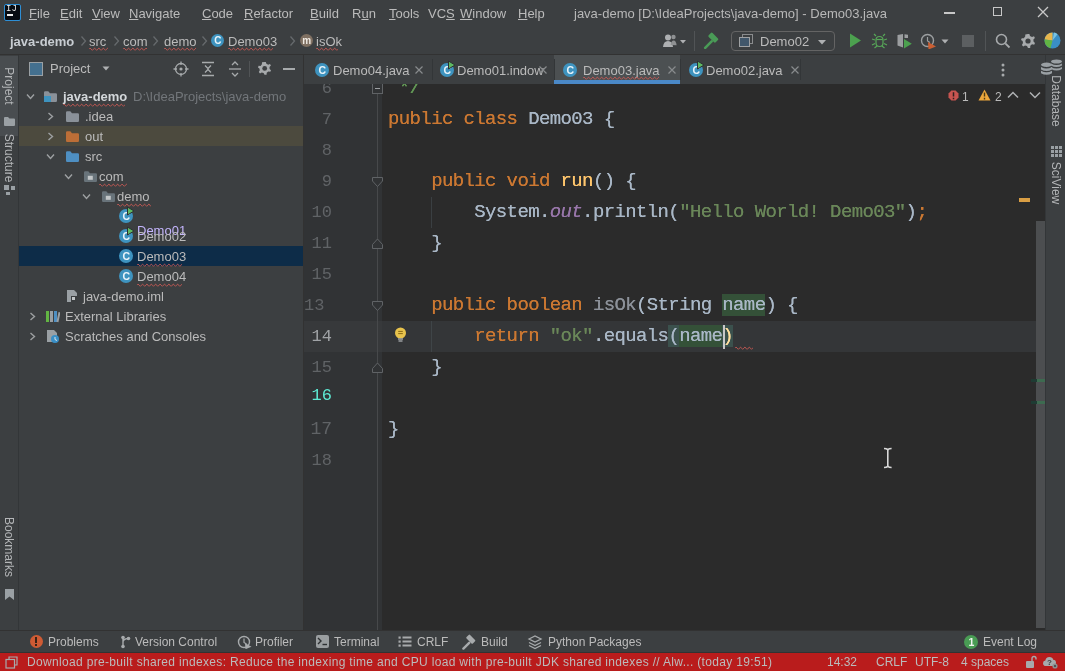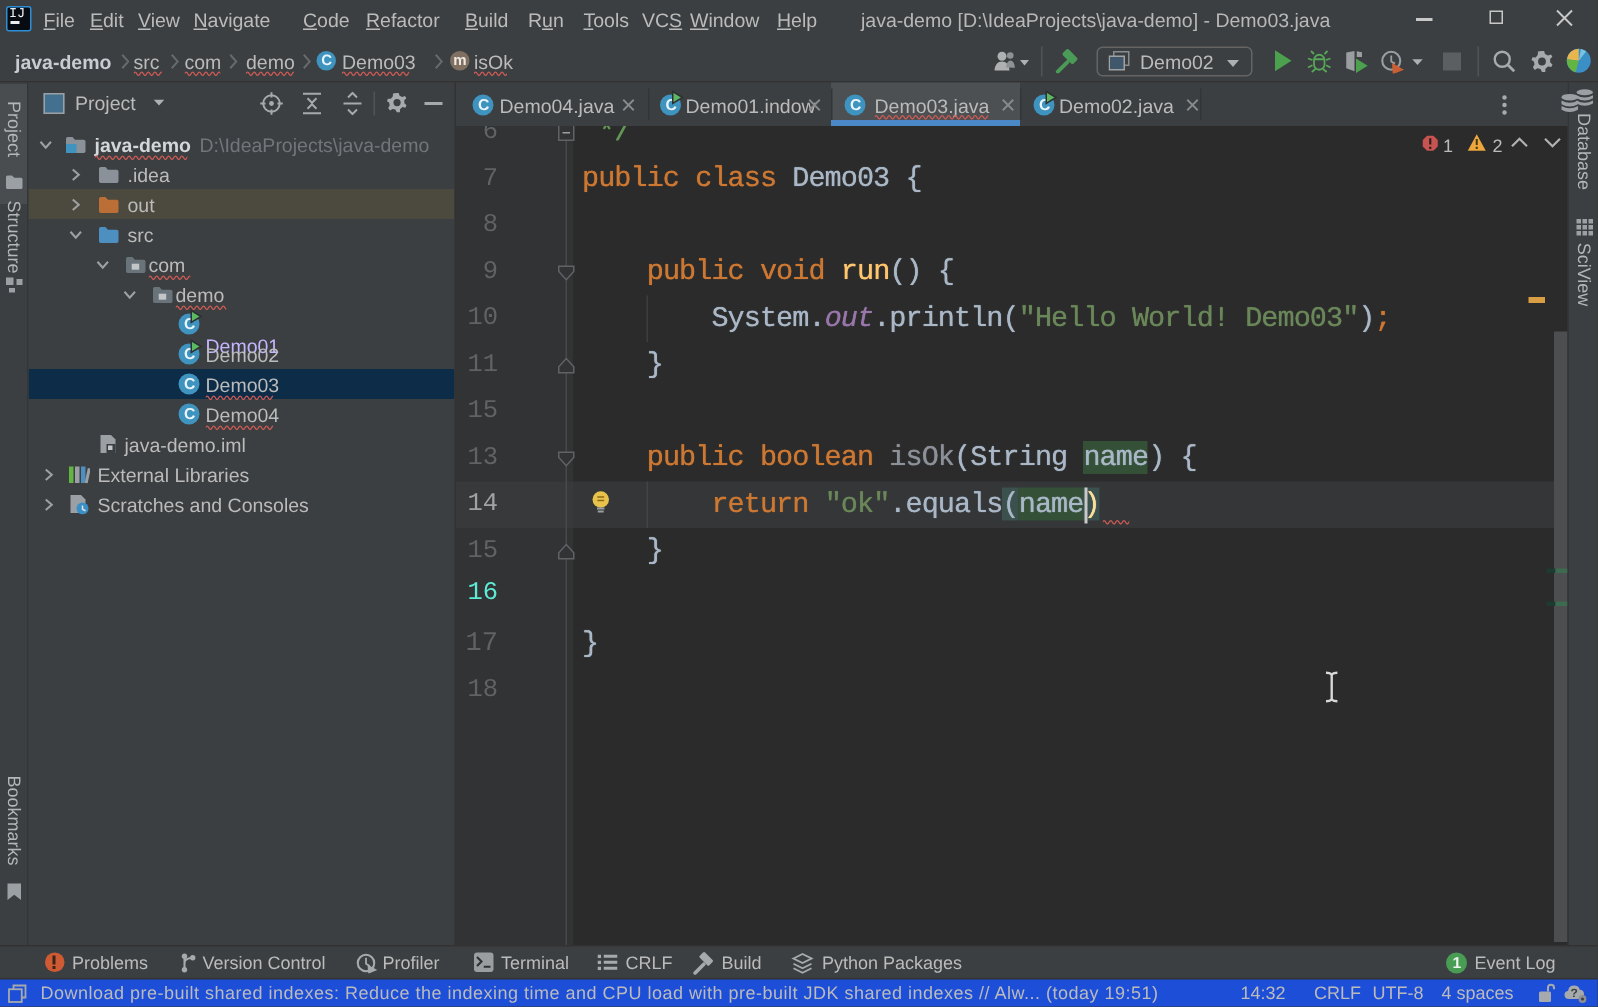--- a/index.html
+++ b/index.html
@@ -414,21 +414,21 @@
     <div class="abs" style="left:0;top:237px;width:78px;height:31px;background:#37393b"></div>
     <div class="abs" style="left:78px;top:237px;width:663px;height:31px;background:#343638"></div>
     <div class="abs" style="left:73px;top:0;width:1px;height:546px;background:#47494b"></div>
     <div class="abs mono" style="left:0;top:-11px;width:28px;height:31px;line-height:31px;font-size:17px;color:#606366;text-align:right">6</div>
     <div class="abs mono" style="left:0;top:20px;width:28px;height:31px;line-height:31px;font-size:17px;color:#606366;text-align:right">7</div>
     <div class="abs mono" style="left:0;top:51px;width:28px;height:31px;line-height:31px;font-size:17px;color:#606366;text-align:right">8</div>
     <div class="abs mono" style="left:0;top:82px;width:28px;height:31px;line-height:31px;font-size:17px;color:#606366;text-align:right">9</div>
     <div class="abs mono" style="left:0;top:113px;width:28px;height:31px;line-height:31px;font-size:17px;color:#606366;text-align:right">10</div>
     <div class="abs mono" style="left:0;top:144px;width:28px;height:31px;line-height:31px;font-size:17px;color:#606366;text-align:right">11</div>
     <div class="abs mono" style="left:0;top:175px;width:28px;height:31px;line-height:31px;font-size:17px;color:#606366;text-align:right">15</div>
-    <div class="abs mono" style="left:0;top:206px;width:28px;height:31px;line-height:31px;font-size:17px;color:#606366;text-align:right">13</div>
+    <div class="abs mono" style="left:0;top:206px;width:28px;height:31px;line-height:31px;font-size:17px;color:#606366;">13</div>
     <div class="abs mono" style="left:0;top:237px;width:28px;height:31px;line-height:31px;font-size:17px;color:#a0a3a6;text-align:right">14</div>
     <div class="abs mono" style="left:0;top:268px;width:28px;height:31px;line-height:31px;font-size:17px;color:#606366;text-align:right">15</div>
     <div class="abs mono" style="left:0;top:296px;width:28px;height:31px;line-height:31px;font-size:17px;color:#5eead4;text-align:right">16</div>
     <div class="abs mono" style="left:0;top:330px;width:28px;height:31px;line-height:31px;font-size:18px;color:#606366;text-align:right">17</div>
     <div class="abs mono" style="left:0;top:361px;width:28px;height:31px;line-height:31px;font-size:17px;color:#606366;text-align:right">18</div>
     <svg class="abs" style="left:67px;top:-2px" width="13" height="12">
       <rect x="1.5" y="1.5" width="10" height="10" fill="#313335" stroke="#606366"></rect>
       <path d="M4 6.5 L9 6.5" stroke="#9da0a2"></path>
     </svg>
     <svg class="abs" style="left:67px;top:92px" width="13" height="12">
@@ -545,21 +545,21 @@
         <path d="M2 8.5 L8 11.5 L14 8.5"></path>
         <path d="M2 11.5 L8 14.5 L14 11.5"></path>
       </g>
     </svg>
     <div class="abs t12" style="left:548px;top:4px">Python Packages</div>
     <div class="abs" style="left:964px;top:4px;width:14px;height:14px;border-radius:50%;background:#499c54">
       <div class="abs" style="left:4.4px;top:0.6px;font-size:10.5px;font-weight:bold;color:#eef3ee">1</div>
     </div>
     <div class="abs t12" style="left:983px;top:4px">Event Log</div>
   </div>
-<div class="abs" style="left:0;top:652px;width:1065px;height:19px;background:#1d4ed8;border-top:1px solid #323232">
+<div class="abs" style="left:0;top:652px;width:1065px;height:19px;background:#b91c1c;border-top:1px solid #323232">
     <svg class="abs" style="left:5px;top:3px" width="13" height="13">
       <rect x="1" y="3.5" width="8.5" height="8.5" fill="none" stroke="#a7aaac" stroke-width="1.2"></rect>
       <path d="M4 3.5 L4 1 L12 1 L12 9 L9.5 9" fill="none" stroke="#a7aaac" stroke-width="1.2"></path>
     </svg>
     <div class="abs t12" style="left:27px;top:2px;white-space:nowrap;letter-spacing:0.33px">Download pre-built shared indexes: Reduce the indexing time and CPU load with pre-built JDK shared indexes // Alw... (today 19:51)</div>
     <div class="abs t12" style="left:827px;top:2px">14:32</div>
     <div class="abs t12" style="left:876px;top:2px">CRLF</div>
     <div class="abs t12" style="left:915px;top:2px">UTF-8</div>
     <div class="abs t12" style="left:961px;top:2px">4 spaces</div>
     <svg class="abs" style="left:1025px;top:2px" width="12" height="14">

